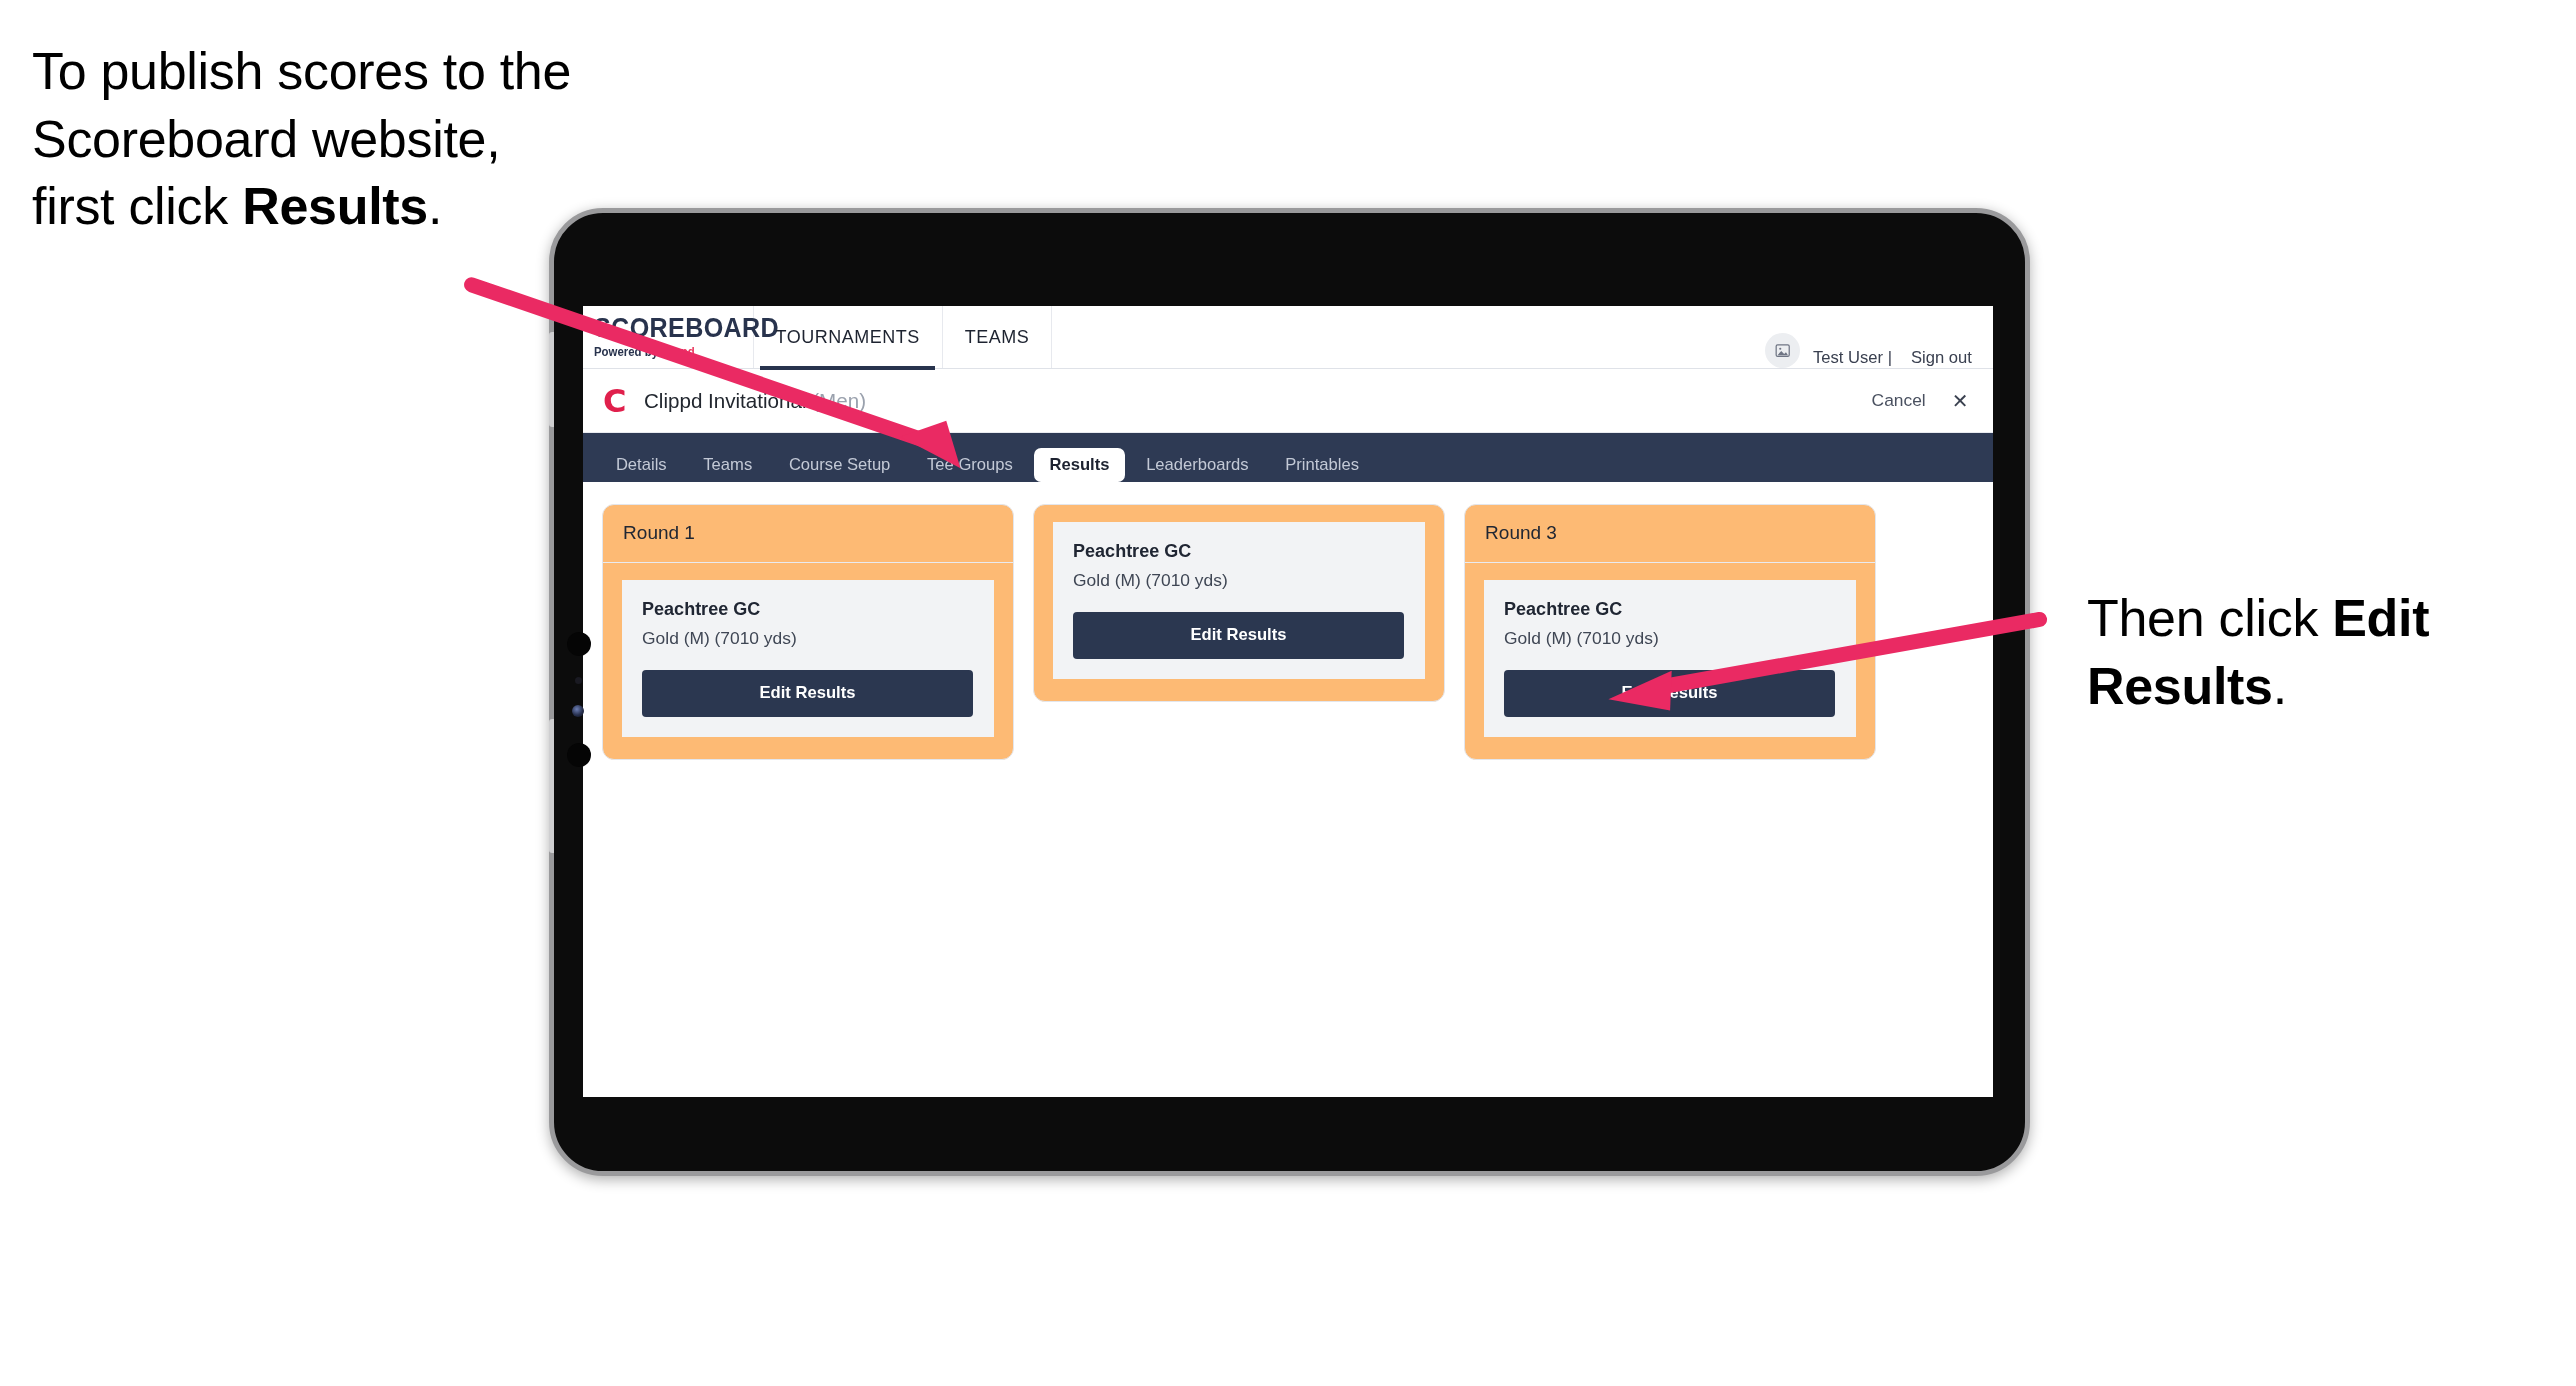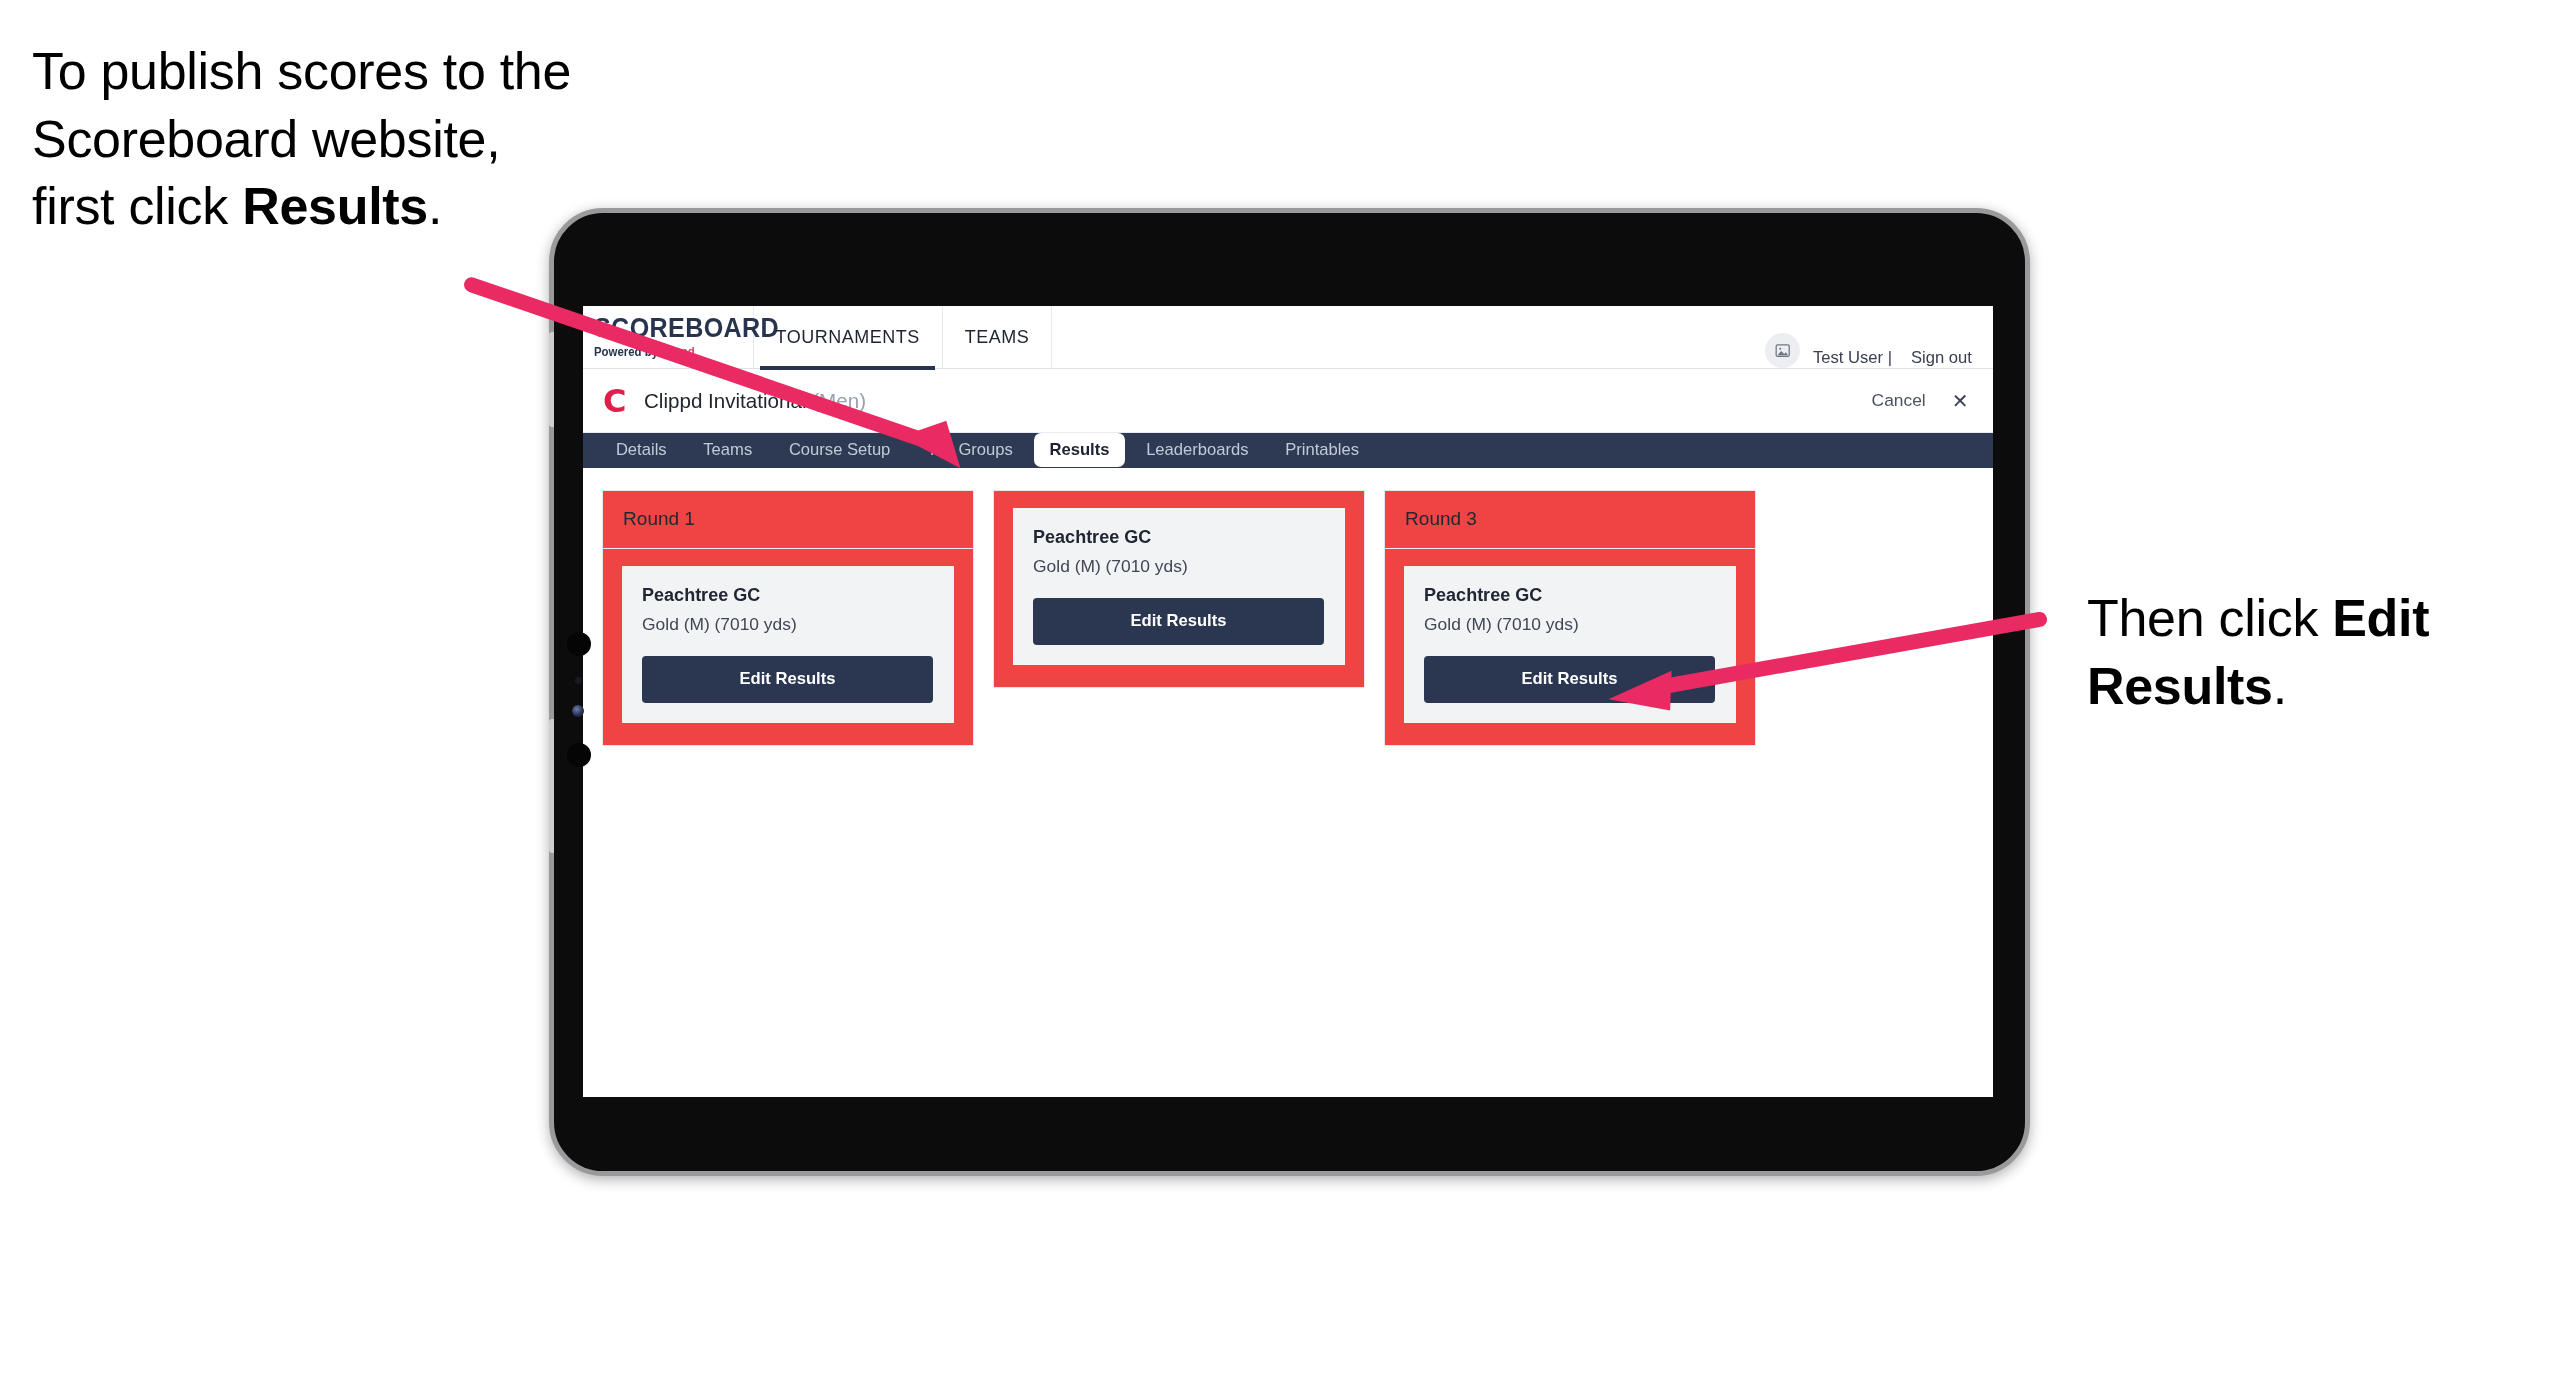--- a/index.html
+++ b/index.html
@@ -210,24 +210,24 @@
     cursor: pointer;
   }
   #cancel-x {
     font-size: 20px;
     color: #3b4250;
     line-height: 1;
   }
 
   
   #tabbar {
-    height: 35px;
+    height: 49px;
     background: #2e3a54;
     display: flex;
-    align-items: flex-start;
+    align-items: flex-end;
     padding-left: 17.4px;
     gap: 4.7px;
   }
   .tab {
     font-size: 16.6px;
     color: #c3c9d6;
     padding: 7.1px 16px;
     border-radius: 7.1px;
     cursor: pointer;
     white-space: nowrap;
@@ -239,24 +239,24 @@
   }
 
   
   #cards {
     display: flex;
     gap: 19px;
     padding: 22px 19px;
     align-items: flex-start;
   }
   .round-card {
-    width: 372px;
-    background: #ef4444;
+    width: 412px;
+    background: #fdba74;
     border: 0.8px solid #e3e6ec;
-    border-radius: 0;
+    border-radius: 12px;
     box-sizing: border-box;
   }
   .round-card-head {
     padding: 17.4px 20.6px;
     font-size: 19px;
     color: #212733;
     border-bottom: 0.8px solid #e9ebf0;
   }
   .round-card-body {
     padding: 17.4px 19px 22px 19px;

